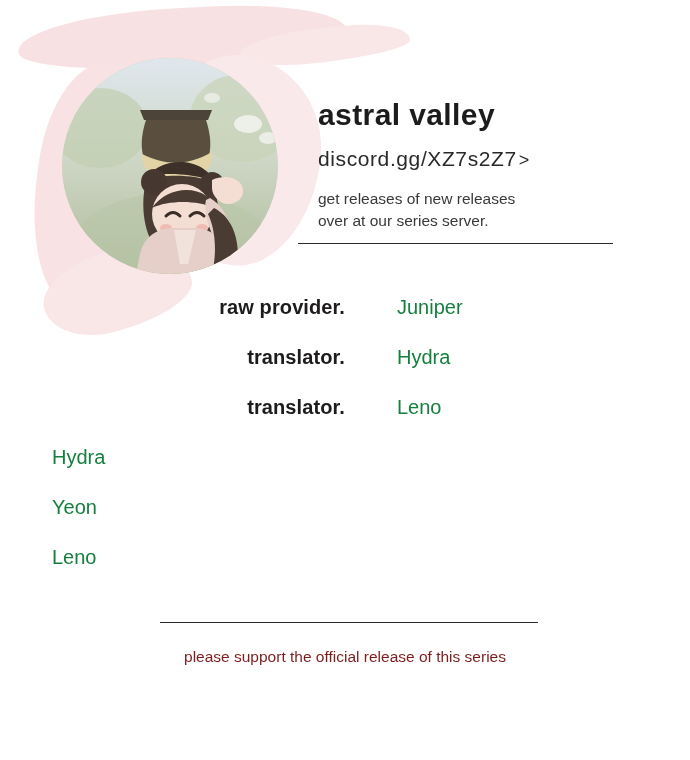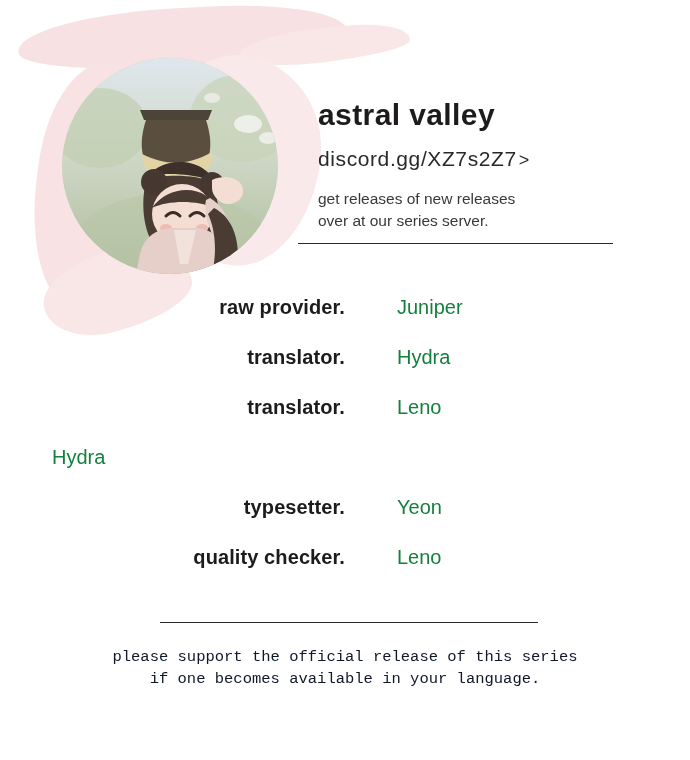--- a/index.html
+++ b/index.html
@@ -172,22 +172,21 @@
 
   
   .footer {
     position: absolute;
     top: 646px;
     left: 0;
     width: 690px;
     text-align: center;
     font-size: 15.5px;
     line-height: 1.45;
-    color: #0f172a;
-    font-family: Liberation Mono, monospace;
+    color: #7f1d1d;
   }
   .footer div { white-space: nowrap; }
 </style>
 </head>
 <body>
 
 <div class="page">
 
   <div class="brush brush-top"></div>
   <div class="brush brush-top2"></div>
@@ -270,29 +269,26 @@
       <div class="credit-name">Hydra</div>
     </div>
     <div class="credit-row">
       <div class="credit-role">translator.</div>
       <div class="credit-name">Leno</div>
     </div>
     <div class="credit-row">
       <div class="credit-name">Hydra</div>
     </div>
     <div class="credit-row">
-      <div class="credit-role">typesetter.</div>
       <div class="credit-name">Yeon</div>
     </div>
     <div class="credit-row">
-      <div class="credit-role">quality checker.</div>
       <div class="credit-name">Leno</div>
     </div>
   </div>
 
   <div class="rule rule-bottom"></div>
 
   <div class="footer">
     <div>please support the official release of this series</div>
-    <div>if one becomes available in your language.</div>
   </div>
 
 </div>
 
 </body></html>

